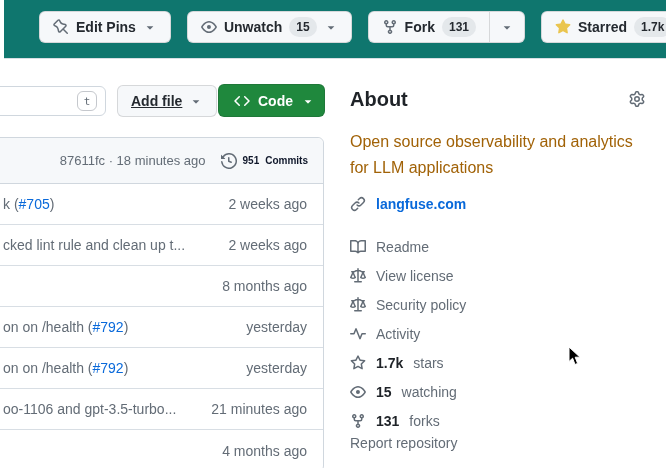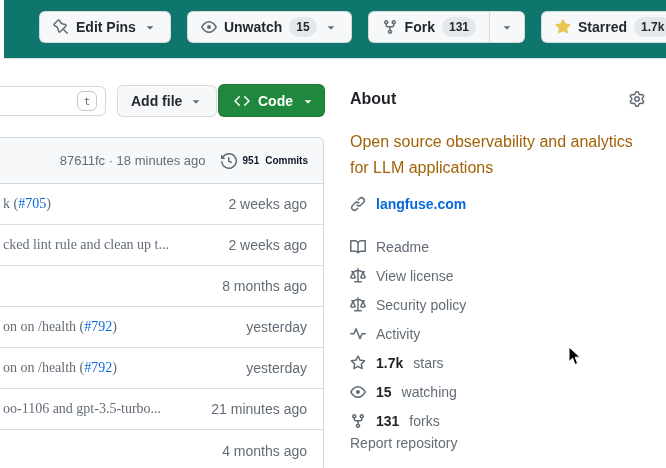--- a/index.html
+++ b/index.html
@@ -29,21 +29,21 @@
   }
   .star-gold{color:#eac54f;}
 
   .search-box{position:absolute;left:-60px;top:86px;width:166px;height:30px;box-sizing:border-box;
     border:1px solid #d0d7de;border-radius:6px;background:#fff;}
   .kbd{
     position:absolute;right:8px;top:4px;width:20px;height:20px;box-sizing:border-box;
     border:1px solid rgba(110,118,129,0.4);border-radius:6px;color:#636c76;
     font-family:"DejaVu Sans Mono",monospace;font-size:11px;display:flex;align-items:center;justify-content:center;
   }
-  .add-file{position:absolute;left:117px;top:85px;}
+  .add-file{position:absolute;left:117px;top:85px;text-decoration:underline;}
   .code-btn{
     position:absolute;left:218px;top:84px;width:107px;height:33px;box-sizing:border-box;
     background:#1f883d;border:1px solid rgba(31,35,40,0.15);border-radius:6px;color:#fff;
     display:flex;align-items:center;justify-content:center;gap:8px;font-weight:700;font-size:14px;cursor:pointer;padding-left:6px;
   }
 
   .file-table{
     position:absolute;left:-40px;top:137px;width:364px;box-sizing:border-box;
     border:1px solid #d0d7de;border-radius:6px;background:#fff;
   }
@@ -52,27 +52,27 @@
     border-radius:6px 6px 0 0;display:flex;align-items:center;justify-content:flex-end;
     gap:15px;padding:0 15px;
   }
   .commit-meta{color:#636c76;font-size:13px;white-space:nowrap;}
   .commits-link{display:flex;align-items:center;gap:6px;color:#0f172a;font-weight:700;font-size:10px;cursor:pointer;white-space:nowrap;}
   .row{
     height:41px;box-sizing:border-box;border-bottom:1px solid #d8dee4;
     display:flex;align-items:center;padding:0 16px 0 42px;
   }
   .row:last-child{border-bottom:none;}
-  .msg{flex:1;color:#636c76;white-space:nowrap;overflow:hidden;cursor:pointer;font-family:Liberation Serif, serif;}
+  .msg{flex:1;color:#636c76;white-space:nowrap;overflow:hidden;cursor:pointer;}
   .msg a{color:#0969da;text-decoration:none;cursor:pointer;}
   .rdate{color:#636c76;margin-left:8px;white-space:nowrap;}
 
   .about{position:absolute;left:350px;top:90px;width:302px;}
   .about-head{position:relative;}
-  .about-title{margin:0;font-size:16px;font-weight:700;color:#1f2328;line-height:18px;}
+  .about-title{margin:0;font-size:20px;font-weight:700;color:#1f2328;line-height:18px;}
   .gear{position:absolute;right:7px;top:1px;color:#636c76;cursor:pointer;}
   .about-desc{margin:21px 0 0 0;font-size:16px;line-height:26px;color:#a16207;}
   .website{margin-top:15px;display:flex;align-items:center;gap:10px;}
   .website a{color:#0969da;font-weight:700;font-size:14px;text-decoration:none;cursor:pointer;}
   .about-links{margin-top:20px;}
   .about-row{height:29px;display:flex;align-items:center;gap:10px;color:#636c76;font-size:14px;cursor:pointer;}
   .about-row .cnt{font-weight:700;color:#1f2328;}
   .report{color:#636c76;font-size:14px;cursor:pointer;}
   .cursor{position:absolute;left:568px;top:346px;pointer-events:none;}
 </style>

